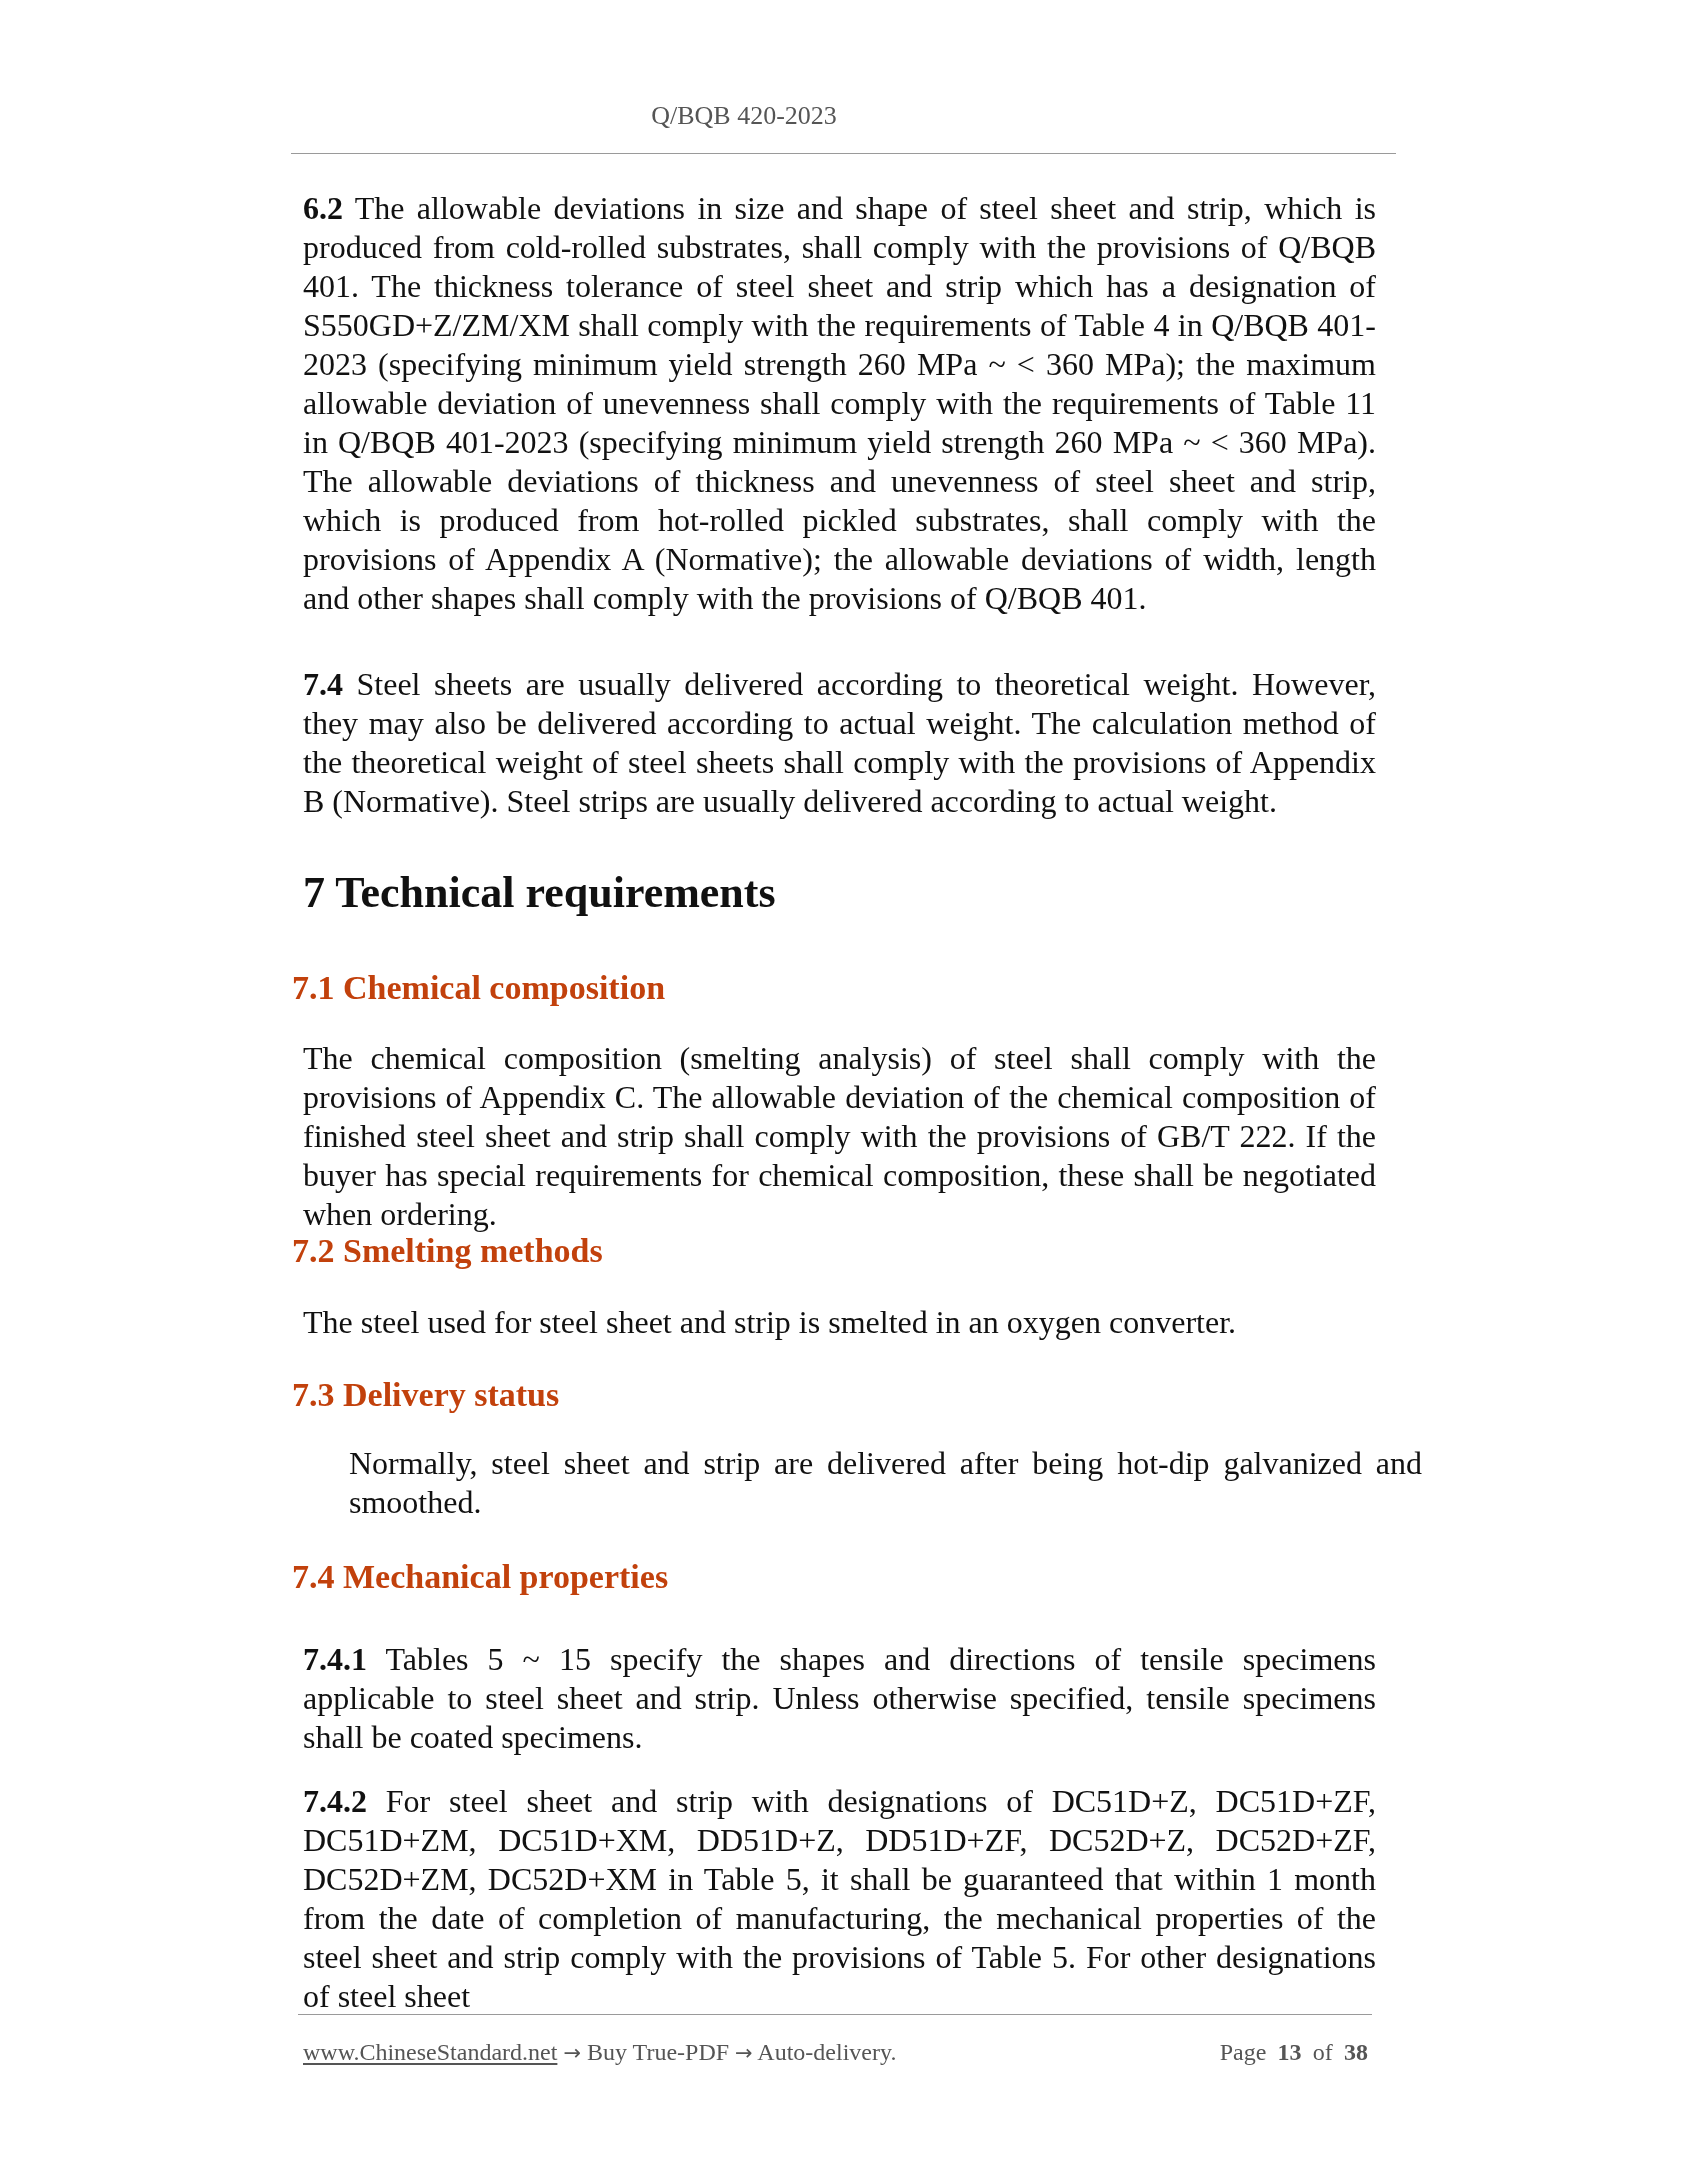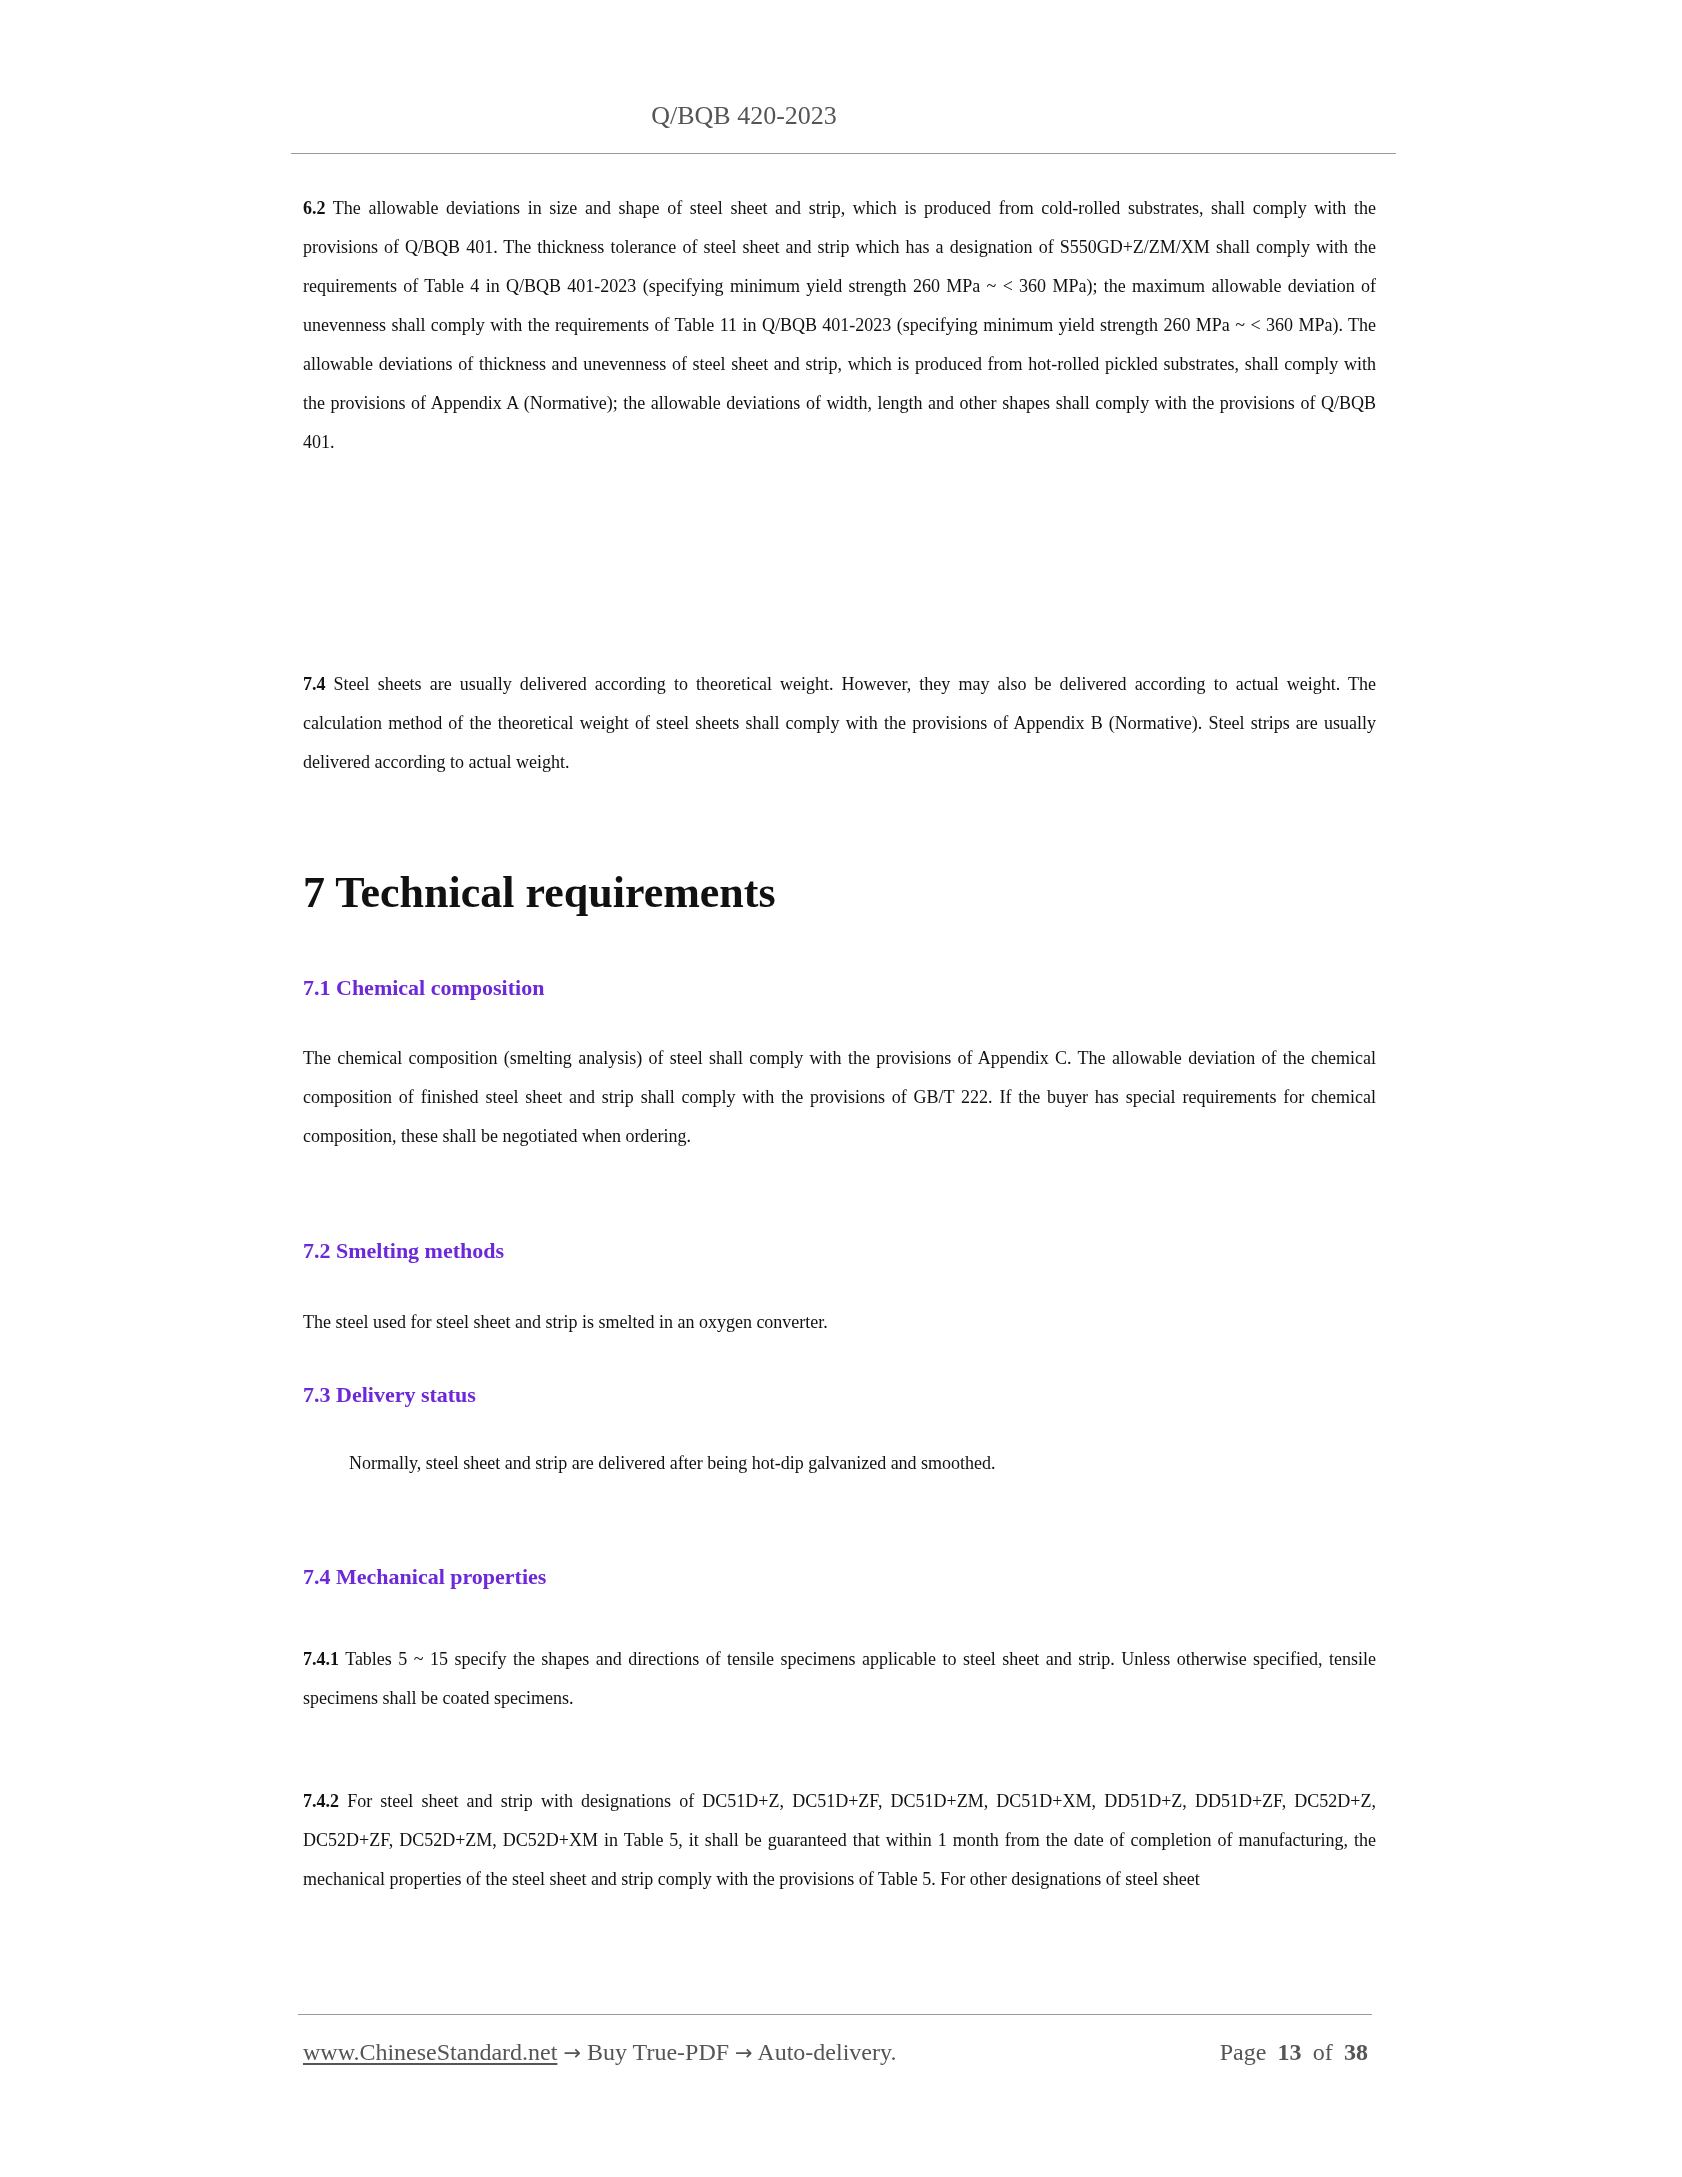--- a/index.html
+++ b/index.html
@@ -3,25 +3,25 @@
 <meta charset="utf-8">
 <style>
   html, body { margin: 0; padding: 0; background: #ffffff; }
   body { width: 1683px; height: 2177px; position: relative; overflow: hidden;
          font-family: "Liberation Serif", "DejaVu Serif", serif; color: #111; }
   .abs { position: absolute; }
   .hdr { left: 0; width: 1488px; top: 98px; text-align: center; font-size: 26px;
          line-height: 35px; color: #555; }
   .hrule { left: 291px; width: 1105px; top: 153px; height: 0; border-top: 1.7px solid #9a9a9a; }
   .frule { left: 298px; width: 1074px; top: 2014px; height: 0; border-top: 1.7px solid #9a9a9a; }
-  .para { left: 303px; width: 1073px; font-size: 18px; line-height: 39px;
+  .para { left: 303px; width: 1073px; font-size: 32px; line-height: 39px;
           text-align: justify; text-align-last: left; hyphens: none; }
   .para b { font-weight: bold; }
   .h1 { left: 303px; font-size: 44px; line-height: 48px; font-weight: bold; color: #111; }
-  .h2 { left: 303px; font-size: 22px; line-height: 39px; font-weight: bold; color: #6d28d9; }
+  .h2 { left: 292px; font-size: 34px; line-height: 39px; font-weight: bold; color: #c2410c; }
   .footer { left: 303px; width: 1065px; top: 2036px; font-size: 24px; line-height: 33px; color: #555; }
   .footer a { color: #555; text-decoration: underline; text-underline-offset: 2.6px; text-align: center; }
   .footer .right { position: absolute; right: 0; top: 0; word-spacing: 5.2px; }
   .footer .right b { font-weight: bold; }
   .arrow { font-family: "DejaVu Sans", sans-serif; font-size: 21px; }
 </style>
 </head>
 <body>
 
 <div class="abs hdr">Q/BQB 420-2023</div>

